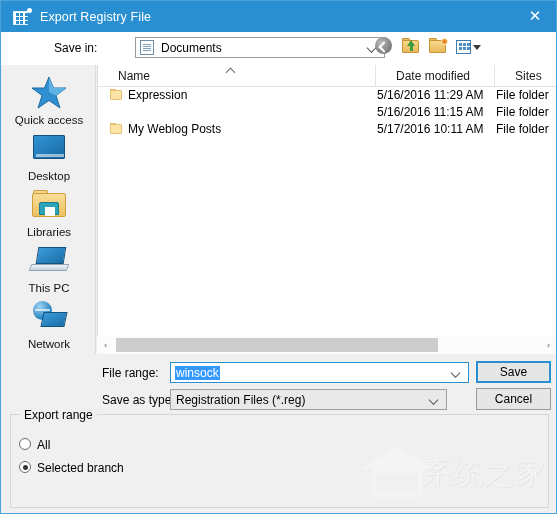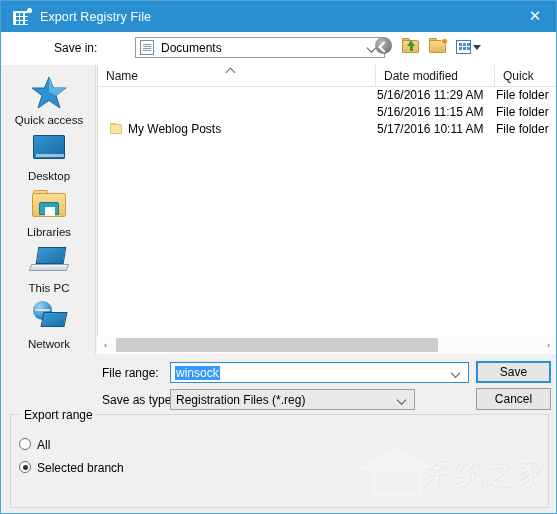--- a/index.html
+++ b/index.html
@@ -411,21 +411,21 @@
     height: 21px;
     font-size: 12px;
     color: #1a1a1a;
     display: flex;
     align-items: center;
     box-sizing: border-box;
   }
   .col.divider {
     border-left: 1px solid #e4e4e4;
   }
-  .col span { padding-left: 8px; }
+  .col span { padding-left: 20px; }
   .sortmark {
     position: absolute;
     left: 128px; top: 2px;
     width: 10px; height: 6px;
   }
   .sortmark::before {
     content: "";
     position: absolute;
     left: 1px; top: 2px;
     width: 6px; height: 6px;
@@ -552,21 +552,21 @@
     margin-left: 4px;
     font-size: 12px;
     color: #ffffff;
     background: #3399ff;
     padding: 0 1px;
     line-height: 14px;
   }
   .stype-box {
     position: absolute;
     left: 169px; top: 35px;
-    width: 245px; height: 21px;
+    width: 277px; height: 21px;
     background: #e9e9e9;
     border: 1px solid #a0a0a0;
     box-sizing: border-box;
     display: flex;
     align-items: center;
   }
   .stype-value {
     margin-left: 5px;
     font-size: 12px;
     color: #000000;
@@ -827,26 +827,33 @@
   <div class="filelist">
     <div class="colheader">
       <div class="col" style="left:0;width:277px">
         <span>Name</span>
       </div>
       <div class="sortmark"></div>
       <div class="col divider" style="left:277px;width:119px">
         <span>Date modified</span>
       </div>
       <div class="col divider" style="left:396px;width:64px">
-        <span>Quick</span>
+        <span>Sites</span>
       </div>
     </div>
 
     <div class="rows">
       <div class="row">
+        <div class="cell cell-name">
+          <div class="mini-folder">
+              <div class="mf-t"></div>
+              <div class="mf-b"></div>
+            </div>
+          <span>Expression</span>
+        </div>
         <div class="cell cell-date">5/16/2016 11:29 AM</div>
         <div class="cell cell-type">File folder</div>
       </div>
 
       <div class="row">
         <div class="cell cell-date">5/16/2016 11:15 AM</div>
         <div class="cell cell-type">File folder</div>
       </div>
 
       <div class="row">

